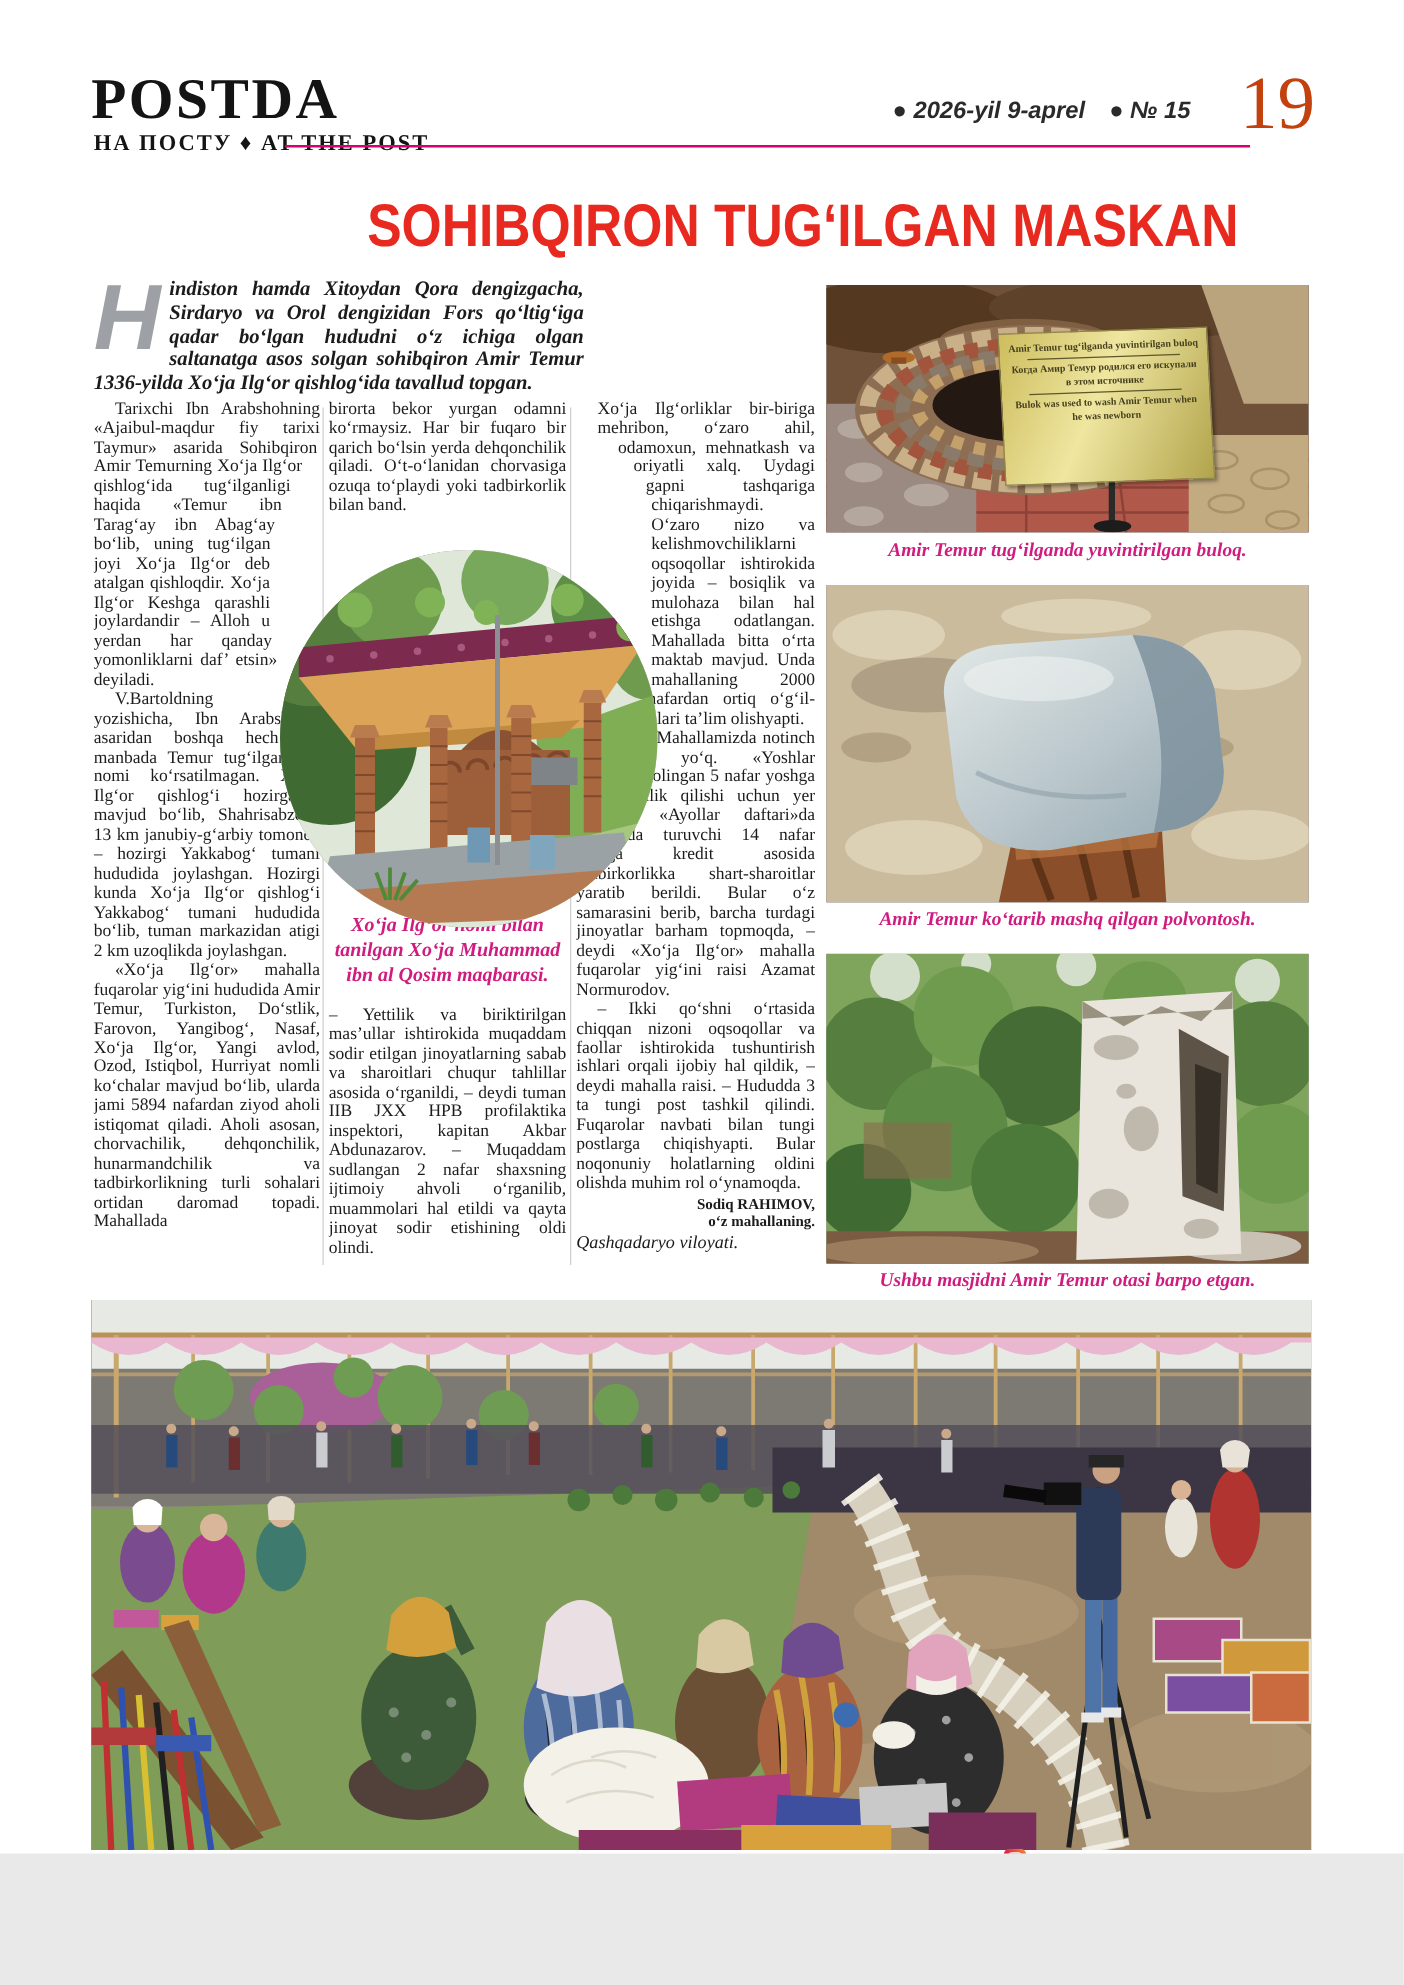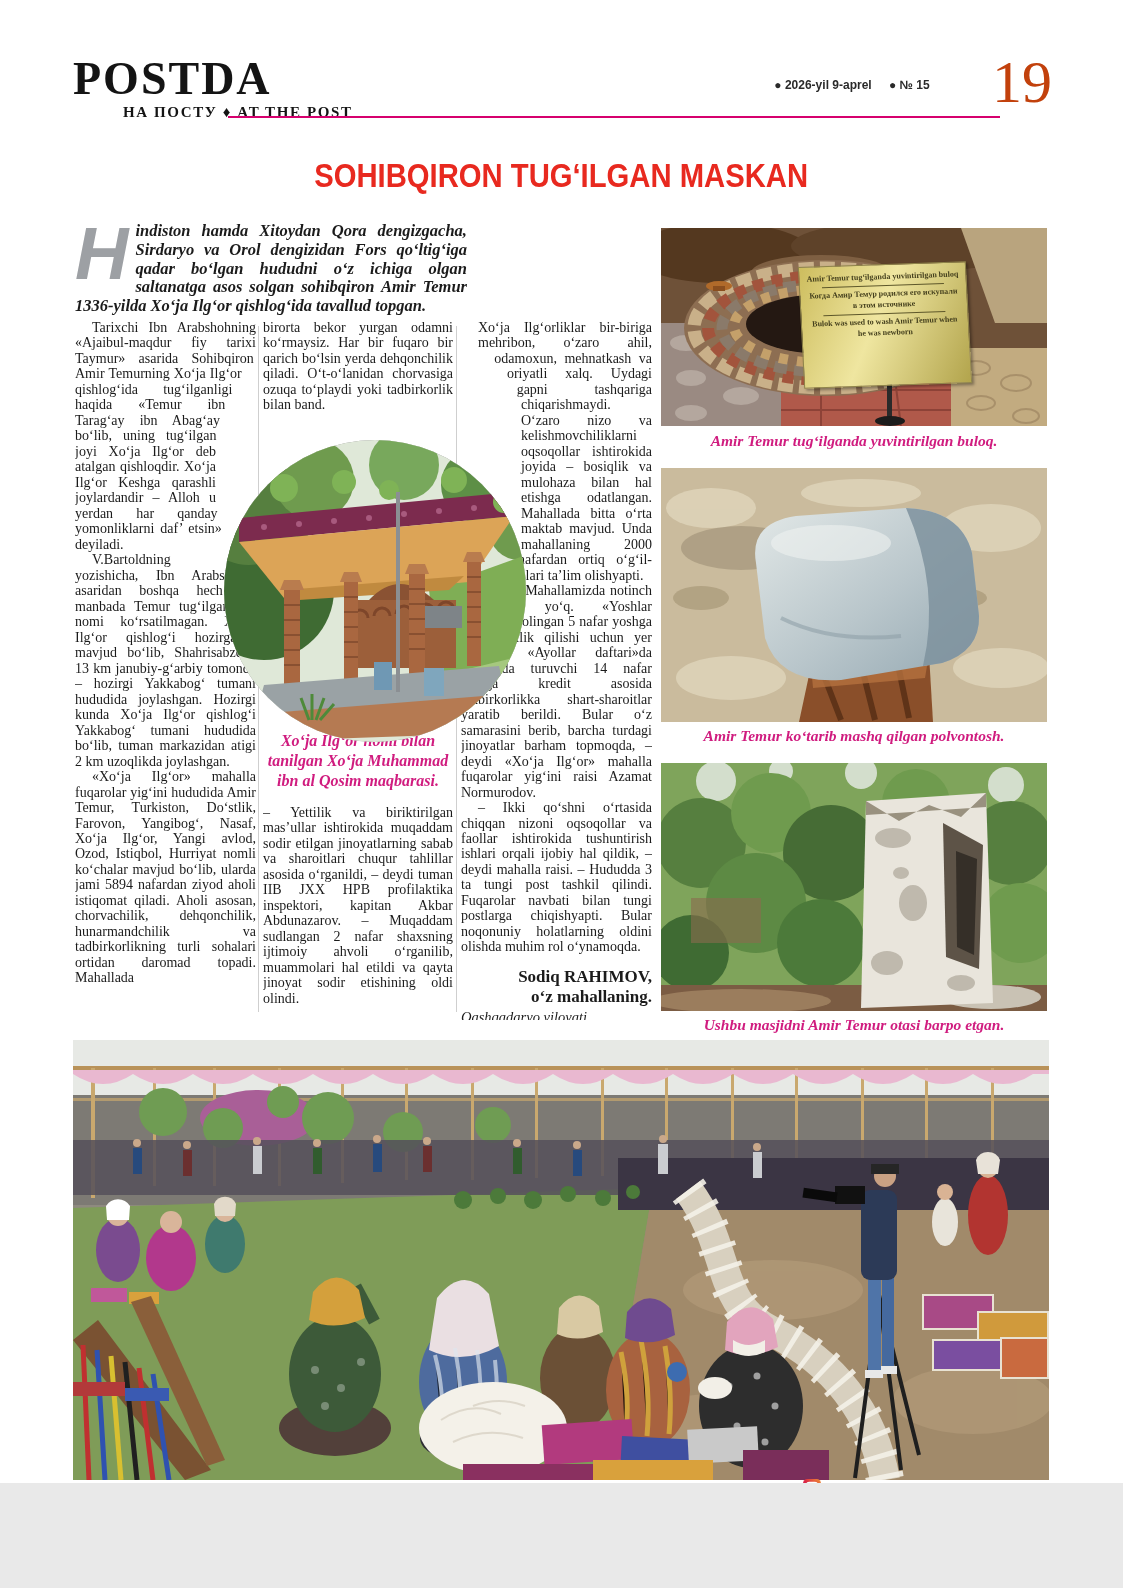--- a/index.html
+++ b/index.html
@@ -4,39 +4,39 @@
 <style>
   html,body{margin:0;padding:0;background:#e9e9e9;}
   .page{position:relative;width:1123px;height:1483px;background:#ffffff;margin:0 auto;
         font-family:"Liberation Serif",serif;color:#1b1b1b;overflow:hidden;padding-left:32px;}
   .abs{position:absolute;}
 
   
   .mast-title{left:73px;top:56px;font-family:"Liberation Serif",serif;font-weight:bold;
               font-size:46px;letter-spacing:2px;color:#141414;line-height:1;}
   .mast-sub{left:75px;top:104px;font-family:"Liberation Serif",serif;font-weight:bold;
-            font-size:15px;letter-spacing:1.6px;color:#141414;margin-left:48px;}
+            font-size:18px;letter-spacing:1.6px;color:#141414;}
   .mast-rule{left:228px;top:116px;width:772px;height:2px;background:#d6006e;}
-  .issue-line{left:700px;top:78px;width:290px;text-align:center;
-              font-family:"Liberation Sans",sans-serif;font-weight:bold;font-size:12px;color:#2a2a2a;}
+  .issue-line{left:700px;top:78px;width:290px;text-align:left;
+              font-family:"Liberation Sans",sans-serif;font-weight:bold;font-size:19px;color:#2a2a2a;font-style:italic;}
   .issue-line span{margin-left:14px;}
   .page-num{left:992px;top:52px;font-family:"Liberation Serif",serif;font-size:60px;
             color:#c2410c;line-height:1;}
 
   
   .banner{left:75px;top:127px;width:462px;height:31px;background:#70734a;}
   .banner-slash{position:absolute;left:14px;top:0;width:15px;height:31px;background:#ffffff;
                 transform:skewX(-18deg);}
   .banner-label{position:absolute;left:46px;top:3px;color:#ffffff;white-space:nowrap;
                 font-family:"Liberation Sans",sans-serif;font-weight:bold;font-size:21px;
                 transform:scaleX(.93);transform-origin:left center;letter-spacing:.5px;}
 
   
-  .headline{left:75px;top:158px;width:973px;text-align:center;color:#e8291f;
-            font-family:"Liberation Sans",sans-serif;font-weight:bold;font-size:34px;line-height:1.02;}
+  .headline{left:75px;top:158px;width:973px;text-align:right;color:#e8291f;
+            font-family:"Liberation Sans",sans-serif;font-weight:bold;font-size:48px;line-height:1.02;}
   .headline>span{display:inline-block;transform:scaleX(.86);transform-origin:center;white-space:nowrap;}
 
   
   .lead{left:75px;top:222px;width:392px;font-weight:bold;font-style:italic;font-size:16.5px;
         line-height:1.14;text-align:justify;}
   .dropcap{float:left;font-family:"Liberation Sans",sans-serif;font-weight:bold;font-size:74px;
            line-height:.82;color:#9da0a4;margin:2px 7px 0 0;}
 
   
   .col{position:absolute;top:320px;height:700px;font-size:14px;line-height:1.107;
@@ -47,21 +47,21 @@
   .col2{left:263px;width:190px;}
   .col3{left:461px;width:191px;}
   .divider{top:326px;width:1px;height:686px;background:#cfcfcf;}
   .wrap-r{float:right;width:40px;height:268px;margin-top:112px;
           shape-outside:circle(160px at 158px 152px);}
   .wrap-l{float:left;width:60px;height:285px;margin-top:108px;
           shape-outside:circle(162px at -86px 156px);}
   .c2-spacer{height:318px;}
   .circle-caption{margin:0 0 14px 0;text-align:center;color:#d01c7f;font-weight:bold;
                   font-style:italic;font-size:16px;line-height:1.25;}
-  .byline{margin-top:12px;text-align:right;font-weight:bold;font-size:17px;line-height:1.18;}
+  .byline{margin-top:1px;text-align:right;font-weight:bold;font-size:12px;line-height:1.18;}
   .location{margin-top:2px;text-align:left;font-style:italic;font-size:14.5px;}
 
   
   .photo{overflow:hidden;background:#888;}
   .photo svg{display:block;}
   .photo-caption{text-align:center;color:#d01c7f;font-weight:bold;font-style:italic;
                  font-size:15.5px;line-height:1.2;}
   .circle-photo{left:224px;top:440px;width:302px;height:302px;border-radius:50%;overflow:hidden;}
 
   

